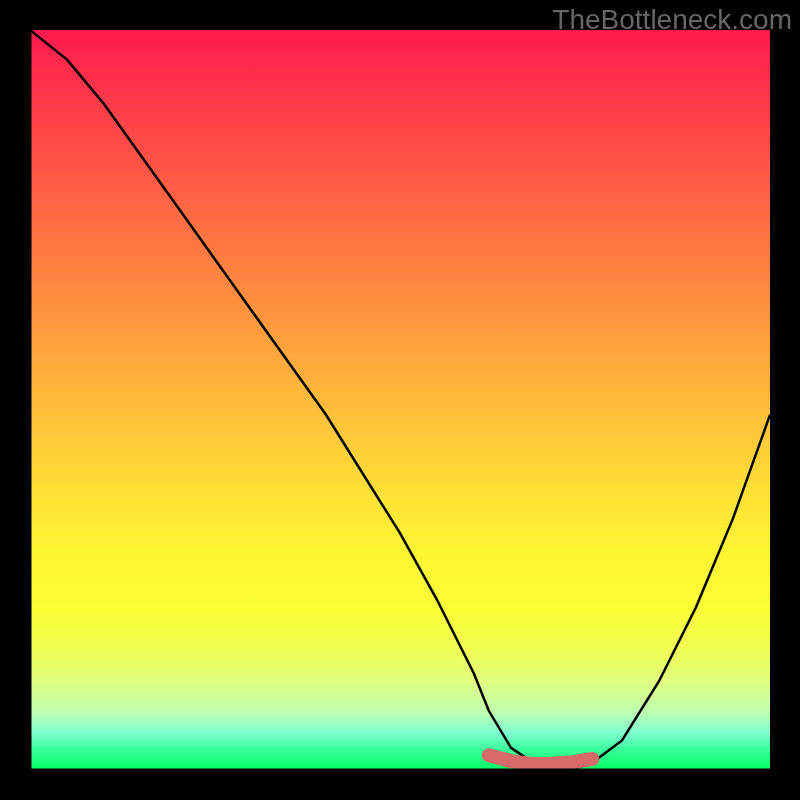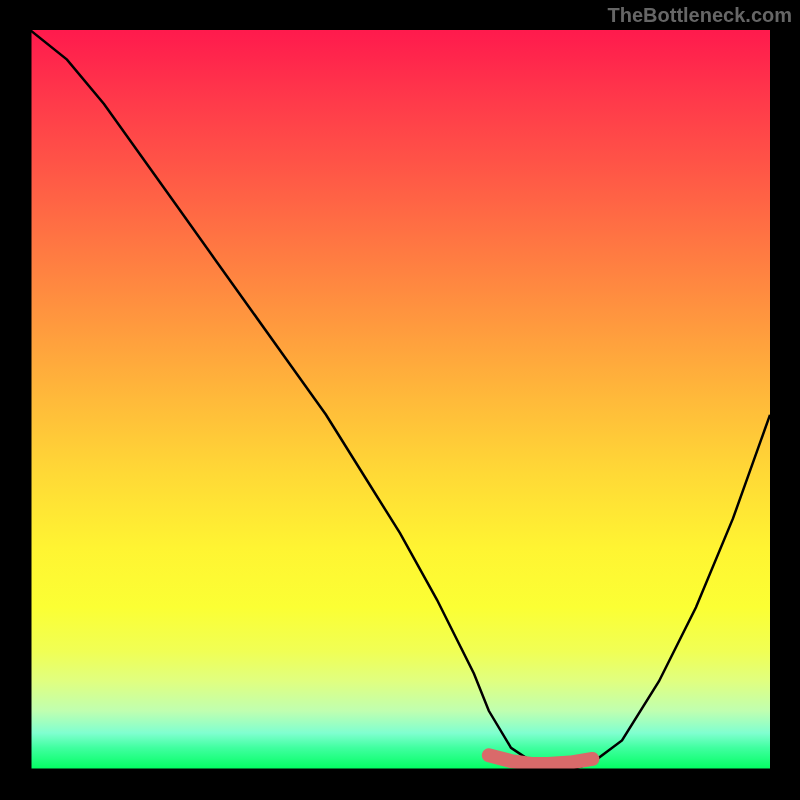--- a/index.html
+++ b/index.html
@@ -9,22 +9,22 @@
     background: #000;
     position: relative;
     font-family: Arial, sans-serif;
     overflow: hidden;
   }
   .watermark {
     position: absolute;
     top: 4px;
     right: 8px;
     color: #666;
-    font-size: 20px;
-    font-weight: bold;
+    font-size: 28px;
+    font-weight: normal;
     z-index: 10;
   }
   .chart-area {
     position: absolute;
     left: 30px;
     top: 30px;
     width: 740px;
     height: 740px;
     background: linear-gradient(to bottom,
       #ff1a4d 0%,

